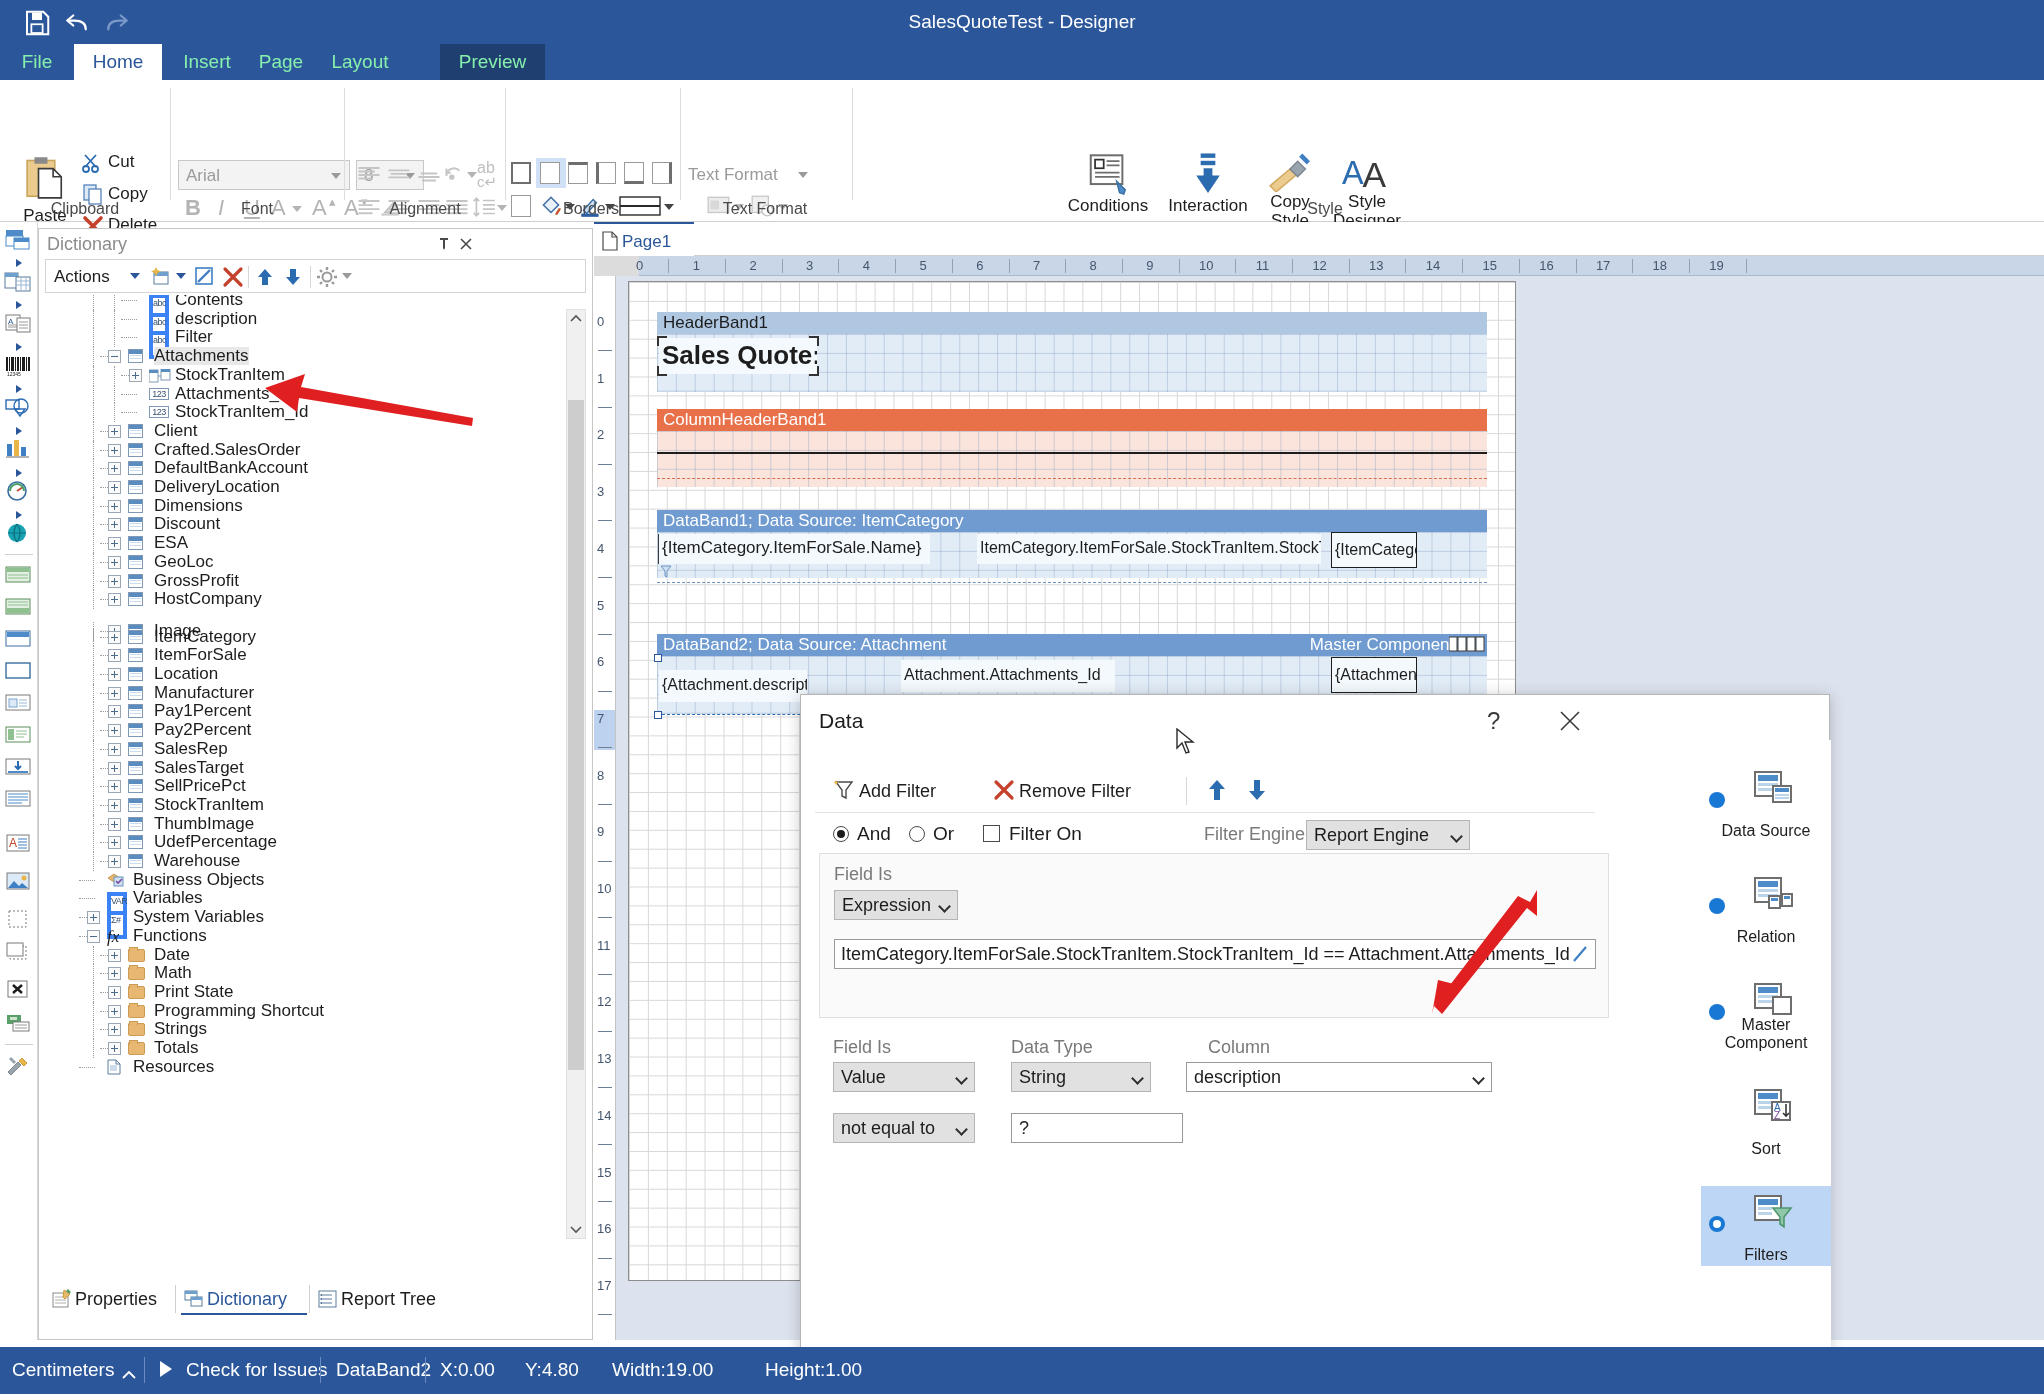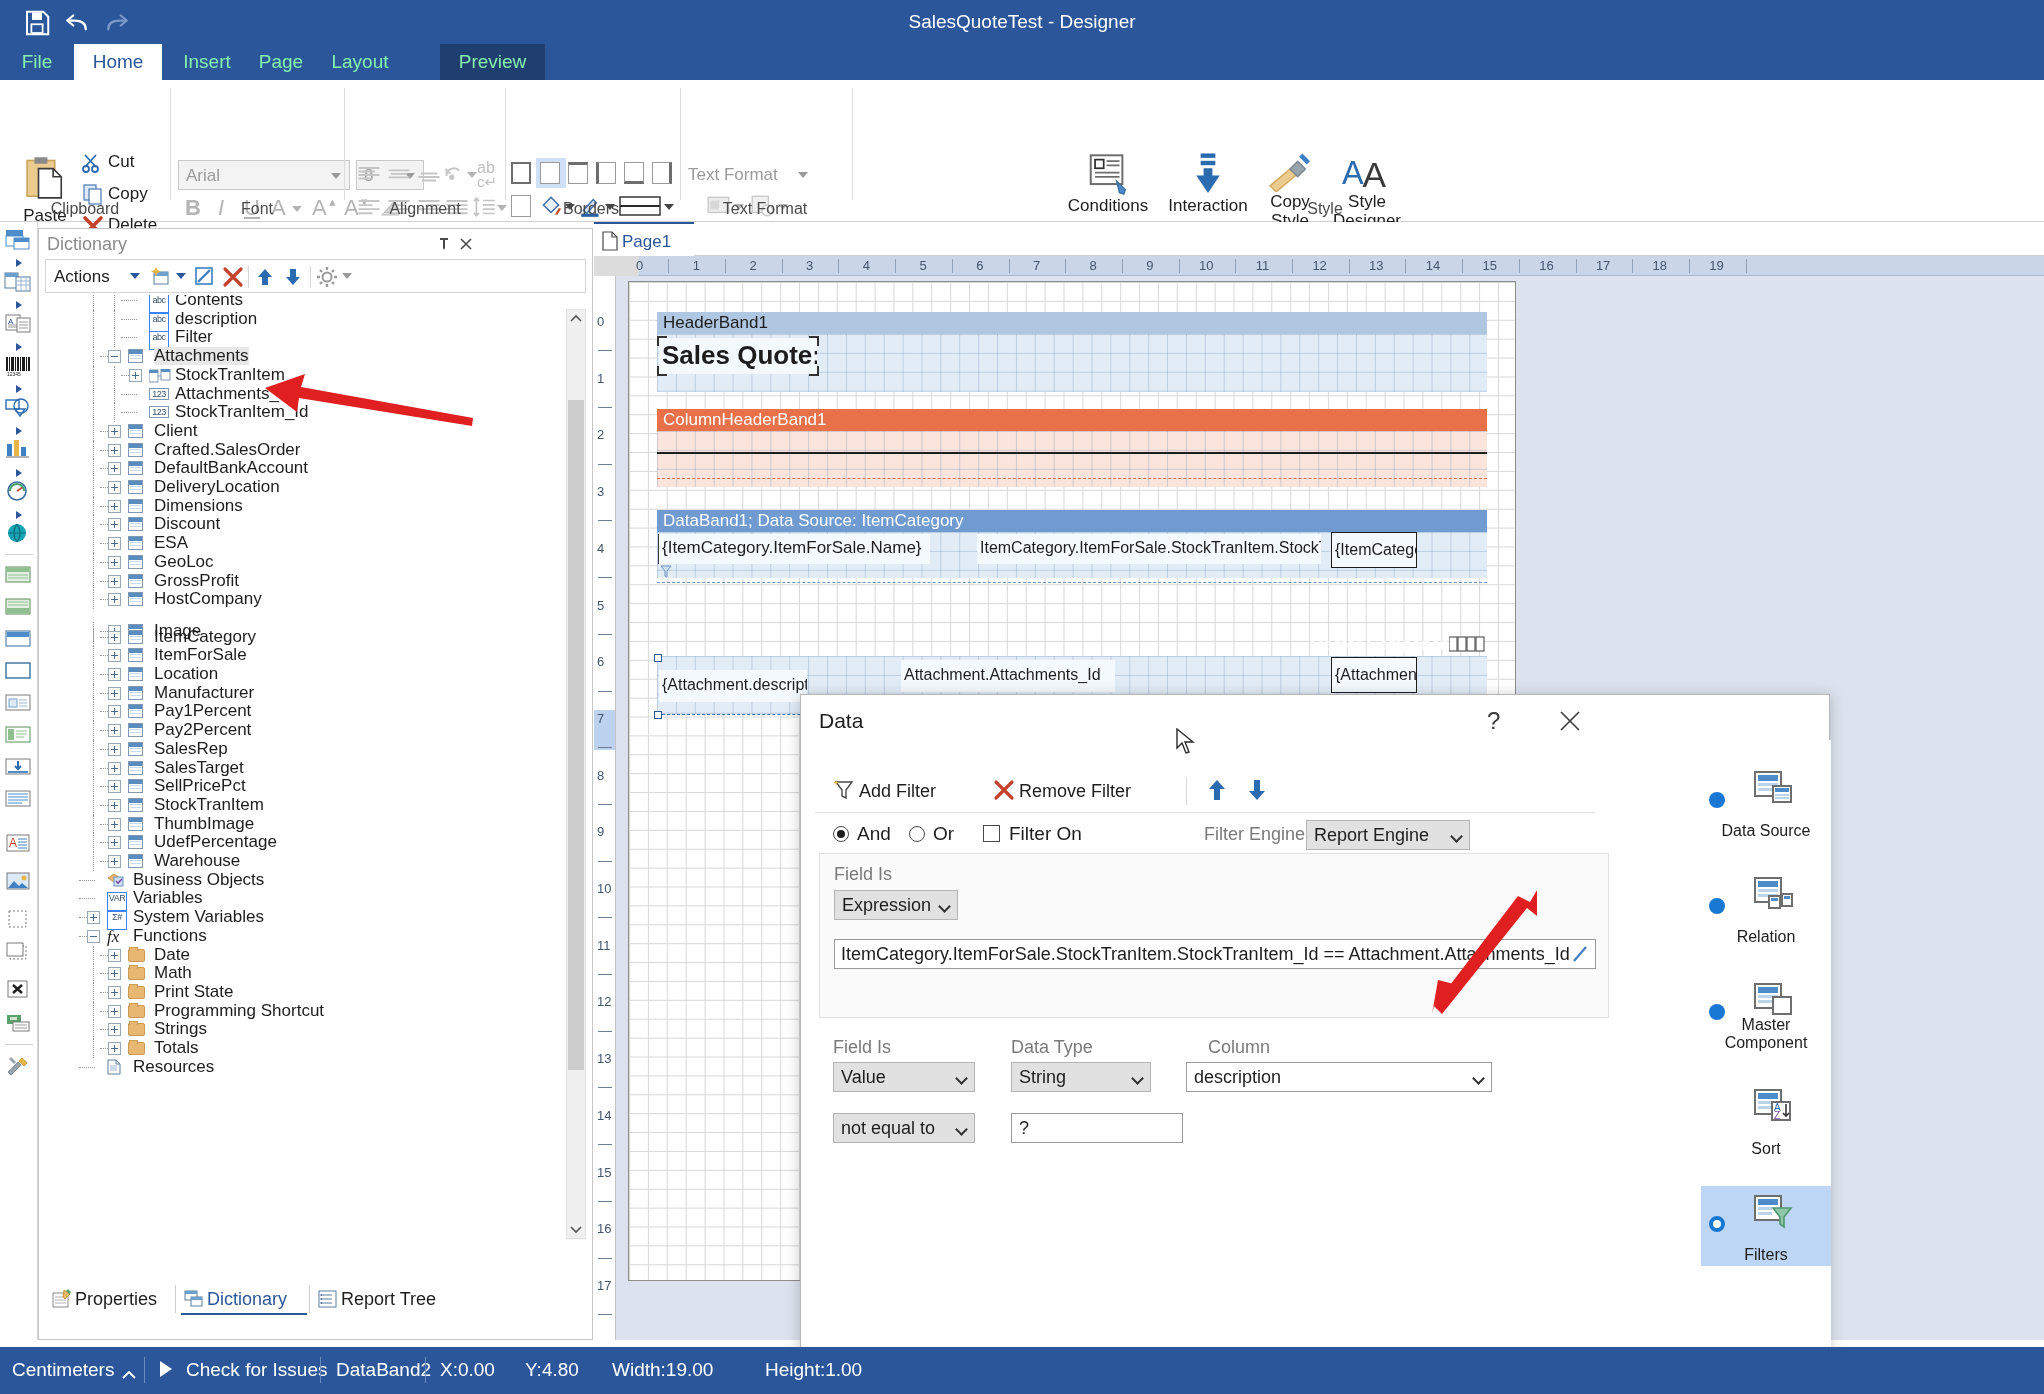--- a/index.html
+++ b/index.html
@@ -132,23 +132,23 @@
   .tbl-ico {
     position:absolute; top:2px; width:15px; height:14px;
     border:1px solid #7f99b5; background:#ffffff;
   }
   .tbl-ico:before { content:''; position:absolute; left:0; top:0; right:0; height:4px; background:#5b8cc0; }
   .tbl-ico:after {
     content:''; position:absolute; left:1px; top:5px; right:1px; bottom:1px;
     background:repeating-linear-gradient(to bottom,#c9dcef 0,#c9dcef 1px,#fff 1px,#fff 3px);
   }
   .abc-ico {
-    position:absolute; top:3px; width:20px; height:19px;
-    border:1px solid #3b82f6; background:#fff; font-size:9px; line-height:11px;
-    text-align:center; color:#35506d; letter-spacing:-0.5px;
+    position:absolute; top:3px; width:20px; height:28px;
+    border:4px solid #3b82f6; background:#fff; font-size:9px; line-height:11px;
+    color:#35506d; letter-spacing:-0.5px;
   }
   .num-ico {
     position:absolute; top:3px; width:20px; height:12px;
     border:1px solid #7f99b5; background:#fff; font-size:9px; line-height:11px;
     text-align:center; color:#35506d; letter-spacing:-0.5px;
   }
   .folder-ico {
     position:absolute; top:3px; width:17px; height:13px;
     background:#e8b873; border:1px solid #cc9a52; border-radius:1px 2px 2px 2px;
   }
@@ -1371,20 +1371,21 @@
       <div class="txtcomp" style="left:29px; top:252px; width:272px; height:30px; border-left:1px solid #3a3a3a; font-size:17px; line-height:28px;">{ItemCategory.ItemForSale.Name}</div>
       <div class="txtcomp" style="left:348px; top:252px; width:344px; height:30px; font-size:16px; line-height:28px;">ItemCategory.ItemForSale.StockTranItem.StockTranItem_Id</div>
       <div class="txtcomp" style="left:702px; top:250px; width:86px; height:36px; border:1px solid #1d1d1d; font-size:16px; line-height:34px;">{ItemCategory</div>
       <div style="position:absolute;left:31px;top:282px;">
         <svg width="12" height="14" viewBox="0 0 12 14">
             <path d="M1 1h10l-4 5v6l-2-1V6z" fill="#cfe0f2" stroke="#6a93bd"></path>
           </svg>
       </div>
       <div style="position:absolute;left:28px;top:300px;width:830px;border-top:1px dashed #6a93bd;"></div>
 
+      <div class="bandhdr band-blue" style="left:28px; top:352px; width:830px; color:#ffffff;">DataBand2; Data Source: Attachment</div>
       <div style="position:absolute; left:600px; top:352px; width:230px; height:22px; line-height:22px; text-align:right; font-size:17px; color:#ffffff;">Master Component:</div>
       <div style="position:absolute;left:820px;top:354px;">
         <svg width="40" height="18" viewBox="0 0 40 18">
           <rect x="0" y="1" width="8" height="14" fill="#fff" stroke="#3a3a3a"></rect>
           <rect x="9" y="1" width="8" height="14" fill="#fff" stroke="#3a3a3a"></rect>
           <rect x="18" y="1" width="8" height="14" fill="#fff" stroke="#3a3a3a"></rect>
           <rect x="27" y="1" width="8" height="14" fill="#fff" stroke="#3a3a3a"></rect>
         </svg>
       </div>
       <div class="bandbody lt" style="left:28px; top:374px; width:830px; height:58px;"></div>

